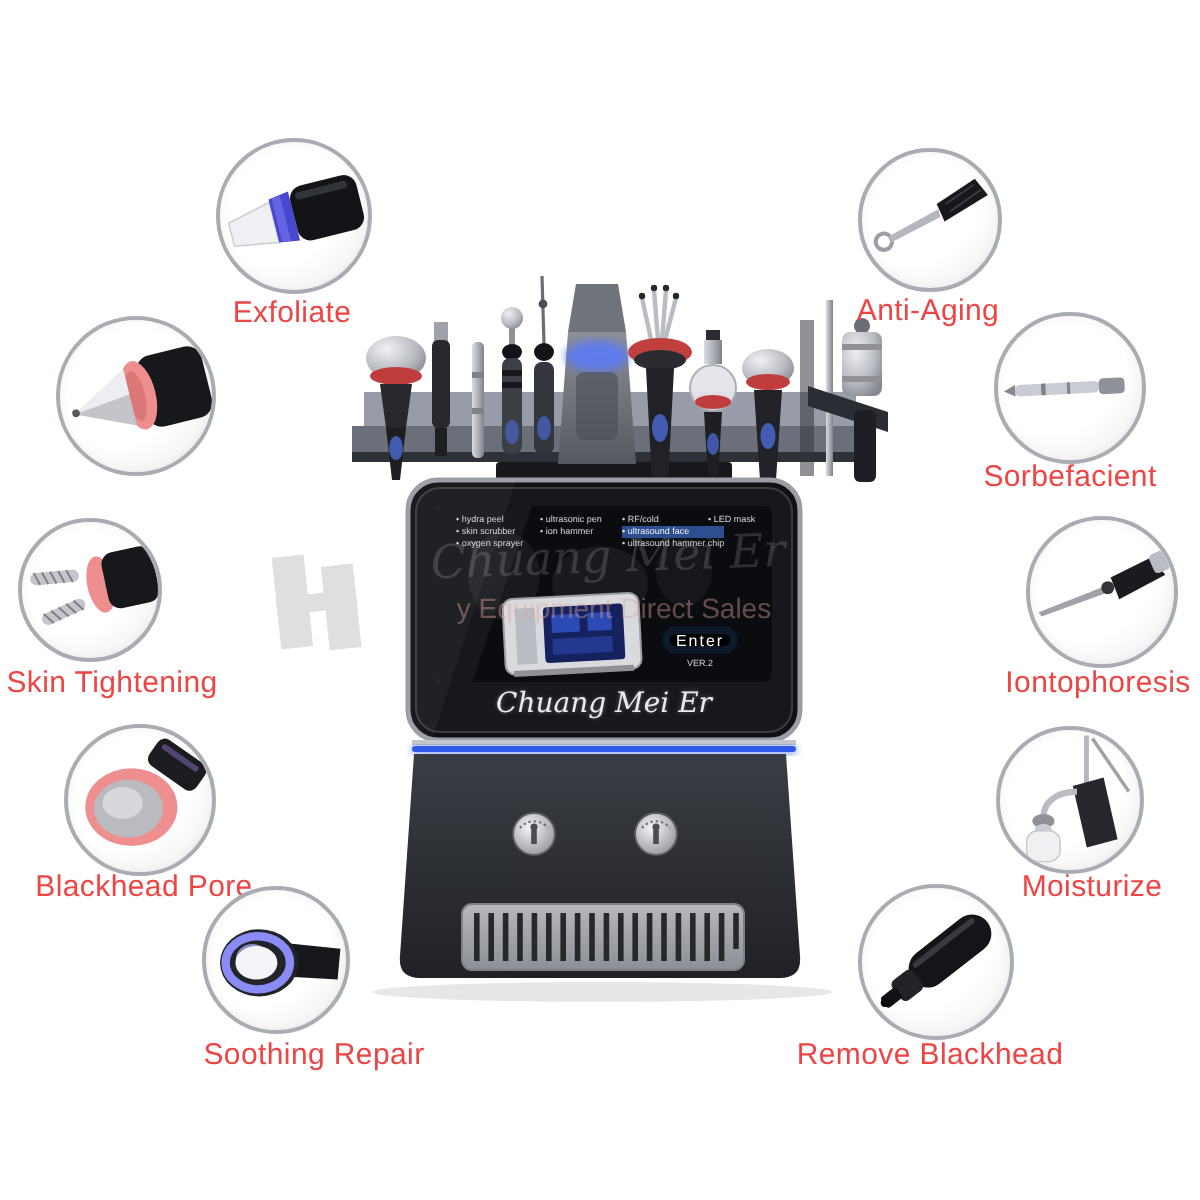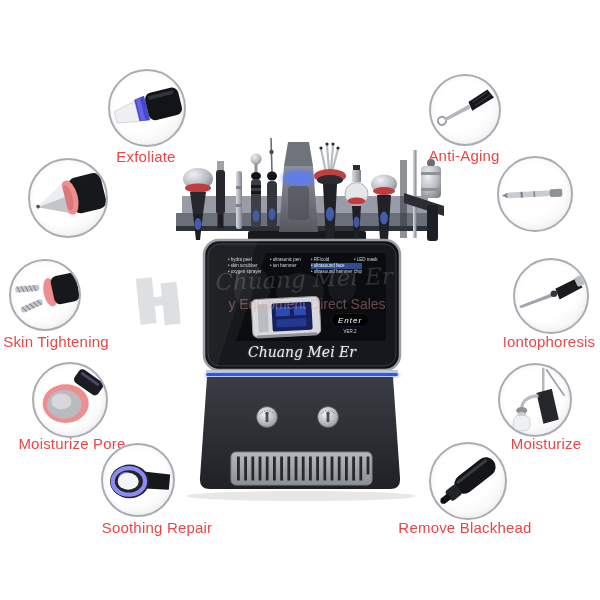--- a/index.html
+++ b/index.html
@@ -10,23 +10,23 @@
   .callout{position:absolute;border-radius:50%;z-index:3;
            background:radial-gradient(circle at 35% 30%, #ffffff 55%, #ececef 100%);
            border:2px solid #a9adb3; box-shadow: inset 0 0 6px rgba(0,0,0,.05);}
   .callout svg{position:absolute;inset:0;width:100%;height:100%;border-radius:50%;}
   .callout-label{position:absolute;z-index:3;transform:translateX(-50%);
                  font-size:15px;color:#ef4444;white-space:nowrap;letter-spacing:.2px;}
   .screen-text{position:absolute;z-index:2;color:#cfd3d8;}
   .menu-col{position:absolute;z-index:2;font-size:4.5px;line-height:6.2px;color:#d4d8dd;white-space:nowrap;}
   .menu-col .hl{background:#2e4f8f;color:#eef2f8;}
   .enter-btn{position:absolute;z-index:2;left:331px;top:313px;width:38px;height:14px;
-             border-radius:7px;background:#000000;border:1px solid #0f172a;
+             border-radius:7px;background:#000000;border:4px solid #0f172a;
              display:flex;align-items:center;justify-content:center;
-             color:#ffffff;font-size:8px;letter-spacing:1px;box-sizing:border-box;font-style:italic;}
+             color:#ffffff;font-size:8px;letter-spacing:1px;box-sizing:border-box;}
   .ver{left:331px;top:329px;width:38px;text-align:center;font-size:4.5px;}
   .brand-script{position:absolute;z-index:2;left:224px;top:344px;width:156px;text-align:center;
                 font-family:"DejaVu Serif", serif;font-style:italic;font-size:14px;color:#e9ebef;
                 text-shadow:0 0 2px rgba(255,255,255,.35);}
   .wm-script{position:absolute;z-index:2;left:212px;top:266px;width:184px;text-align:center;
              font-family:"DejaVu Serif", serif;font-style:italic;font-size:23px;
              color:rgba(255,255,255,0.15);transform:rotate(-2deg);white-space:nowrap;}
   .wm-line{position:absolute;z-index:2;left:218px;top:296px;width:178px;text-align:center;
            font-size:14px;color:rgba(228,165,155,0.42);white-space:nowrap;}
 </style>
@@ -298,21 +298,21 @@
     <svg viewBox="0 0 100 100">
       <g transform="rotate(35 72 24)">
         <rect x="56" y="12" width="40" height="22" rx="6" fill="#1b1c20"></rect>
         <rect x="60" y="16" width="30" height="4" rx="2" fill="#7a5fb0" opacity="0.6"></rect>
       </g>
       <ellipse cx="44" cy="55" rx="32" ry="27" fill="#ef8e8e"></ellipse>
       <ellipse cx="42" cy="56" rx="24" ry="20" fill="#b9bbc0"></ellipse>
       <ellipse cx="38" cy="52" rx="14" ry="11" fill="#d9dbdf" opacity="0.9"></ellipse>
     </svg>
   </div>
-  <div class="callout-label" style="left:72px;top:435px;">Moisturize Pore</div>
+  <div class="callout-label" style="left:72px;top:435px;">Blackhead Pore</div>
 
   <div class="callout" style="left:101px;top:443px;width:70px;height:70px;">
     <svg viewBox="0 0 100 100">
       <polygon points="58,38 96,42 94,64 60,62" fill="#16171a"></polygon>
       <ellipse cx="38" cy="52" rx="28" ry="24" fill="#23242a"></ellipse>
       <ellipse cx="37" cy="52" rx="23" ry="19" fill="none" stroke="#8b8bf5" stroke-width="6"></ellipse>
       <ellipse cx="33" cy="49" rx="10" ry="9" fill="none" stroke="#b9b9ff" stroke-width="3" opacity="0.7"></ellipse>
       <ellipse cx="36" cy="52" rx="15" ry="12" fill="#f4f5f9"></ellipse>
     </svg>
   </div>
@@ -334,20 +334,21 @@
     <svg viewBox="0 0 100 100">
       <g transform="rotate(-3 50 50)">
         <polygon points="4,50 12,46 12,54" fill="#85888e"></polygon>
         <rect x="12" y="46" width="58" height="8" rx="3" fill="#c9ccd2"></rect>
         <rect x="30" y="46" width="3" height="8" fill="#7e8187"></rect>
         <rect x="48" y="46" width="2" height="8" fill="#7e8187"></rect>
         <rect x="70" y="44.5" width="18" height="11" rx="3" fill="#8f9298"></rect>
       </g>
     </svg>
   </div>
+  <div class="callout-label" style="left:535px;top:230px;">Sorbefacient</div>
 
   <div class="callout" style="left:513px;top:258px;width:72px;height:72px;">
     <svg viewBox="0 0 100 100">
       <polygon points="6,64 52,46 52,51 8,67" fill="#9fa2a8"></polygon>
       <circle cx="54" cy="47" r="4.5" fill="#33353a"></circle>
       <polygon points="56,40 84,26 94,38 62,55" fill="#1a1b1f"></polygon>
       <rect x="84" y="22" width="12" height="14" rx="3" fill="#b9bcc2" transform="rotate(-24 90 29)"></rect>
     </svg>
   </div>
   <div class="callout-label" style="left:549px;top:333px;">Iontophoresis</div>

